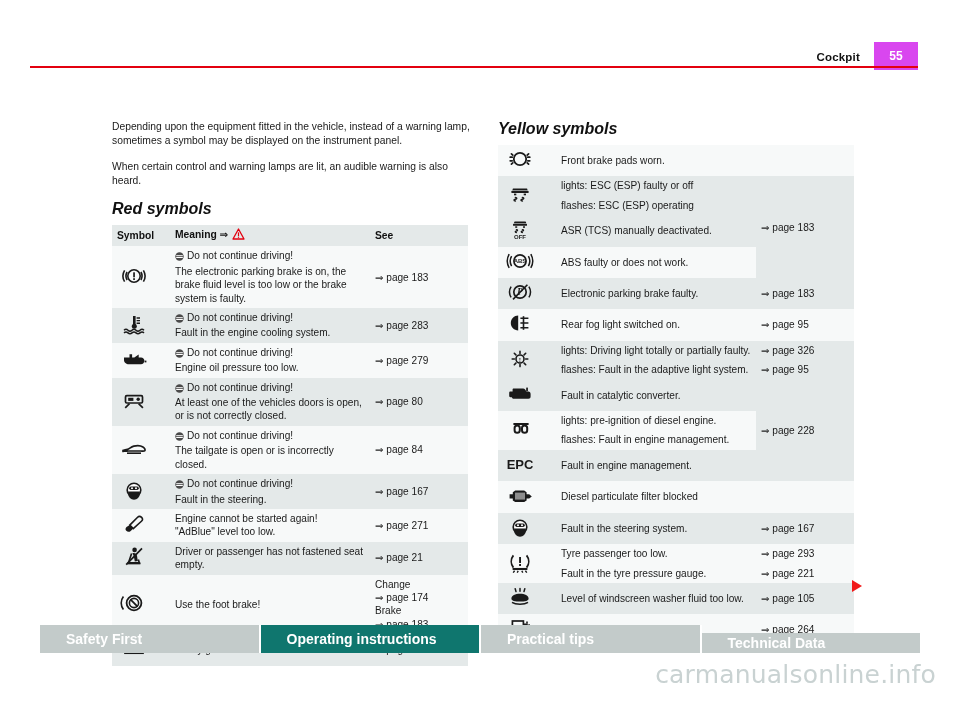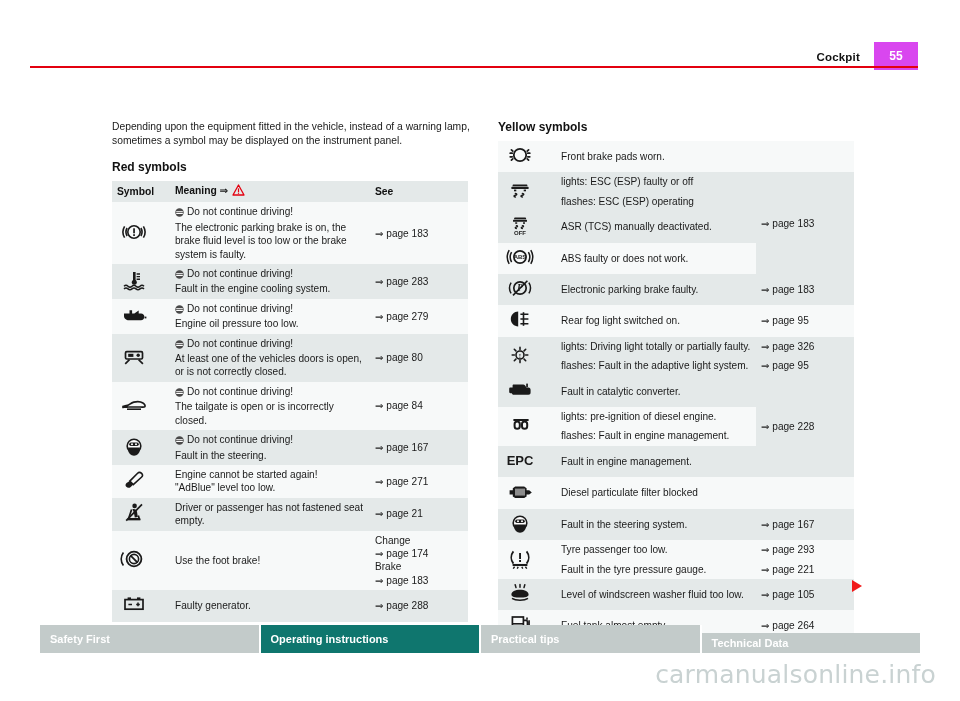--- a/index.html
+++ b/index.html
@@ -18,21 +18,21 @@
   .header-pagebox{
     position:absolute;right:0;bottom:-2px;width:44px;height:28px;background:#d946ef;
     color:#fff;font-size:12px;font-weight:bold;display:flex;align-items:center;
     justify-content:center;
   }
   
   .col{position:absolute;top:112px;width:358px;margin-top:8px;}
   .col-left{left:112px;}
   .col-right{left:498px;}
   .para{font-size:10.3px;line-height:14px;color:#1a1a1a;margin:0 0 12px 0;}
-  .subhead{font-size:12px;font-weight:bold;color:#111;margin:0 0 7px 0;}
+  .subhead{font-size:16px;font-weight:bold;color:#111;margin:0 0 7px 0;font-style:italic;}
   .subhead.top{margin-top:0;}
   
   table.symtab{border-collapse:collapse;width:356px;table-layout:fixed;font-size:10.1px;}
   table.symtab td,table.symtab th{
     padding:3px 5px;vertical-align:middle;border:0;text-align:left;
     line-height:13.4px;
   }
   .r-shade{background:#e4e9e9;}
   .r-light{background:#f7f9f9;}
   .hdr td{background:#e4e9e9;font-weight:bold;font-size:10.3px;padding:3px 5px 4px 5px;color:#111;}
@@ -45,40 +45,41 @@
   .warn-tri{display:inline-block;vertical-align:-2px;margin-left:1px;}
   .bullet-ico{display:inline-block;vertical-align:-2px;margin-right:3px;}
   .arrowref{white-space:nowrap;}
   .seelines{line-height:13.4px;}
   
   .next-arrow{position:absolute;left:852px;top:580px;width:0;height:0;
     border-left:10px solid #f11a1a;border-top:6px solid transparent;
     border-bottom:6px solid transparent;}
   
   .footer{position:absolute;left:40px;top:625px;width:880px;height:28px;display:flex;}
-  .ftab{flex:1;background:#c3cbca;color:#ffffff;font-size:11px;font-weight:bold;
-    display:flex;align-items:center;padding-left:10px;box-sizing:border-box;
+  .ftab{flex:1;background:#c3cbca;color:#ffffff;font-size:14px;font-weight:bold;
+    display:flex;align-items:center;padding-left:26px;box-sizing:border-box;
     border-right:2px solid #ffffff;}
   .ftab:last-child{border-right:0;margin-top:8px;}
   .ftab.active{background:#0f766e;}
   .watermark{position:absolute;left:0;top:660px;width:960px;text-align:right;
     padding-right:24px;box-sizing:border-box;font-size:25px;color:#c9d2d2;
     font-family:"DejaVu Sans",sans-serif;letter-spacing:.2px;}
 </style>
 </head>
 <body>
 
 <div class="page-header">
   <div class="header-title">Cockpit</div>
   <div class="header-pagebox">55</div>
   <div class="header-rule"></div>
 </div>
 
 <div class="col col-left">
   <p class="para">Depending upon the equipment fitted in the vehicle, instead of a warning lamp, sometimes a symbol may be displayed on the instrument panel.</p>
+  <p class="para">When certain control and warning lamps are lit, an audible warning is also heard.</p>
   <div class="subhead">Red symbols</div>
   <table class="symtab">
     <tbody id="red-tbody">
         <tr class="hdr">
           <td class="c-sym">Symbol</td>
           <td class="c-mean">Meaning ⇒ <span class="warn-tri"><svg width="13" height="12" viewBox="0 0 13 12">
                 <path d="M6.5 1L12 11H1z" fill="none" stroke="#e3000f" stroke-width="1.3" stroke-linejoin="round"></path>
                 <rect x="5.9" y="4.4" width="1.2" height="3.6" fill="#e3000f"></rect>
                 <rect x="5.9" y="8.6" width="1.2" height="1.2" fill="#e3000f"></rect>
               </svg></span></td>

